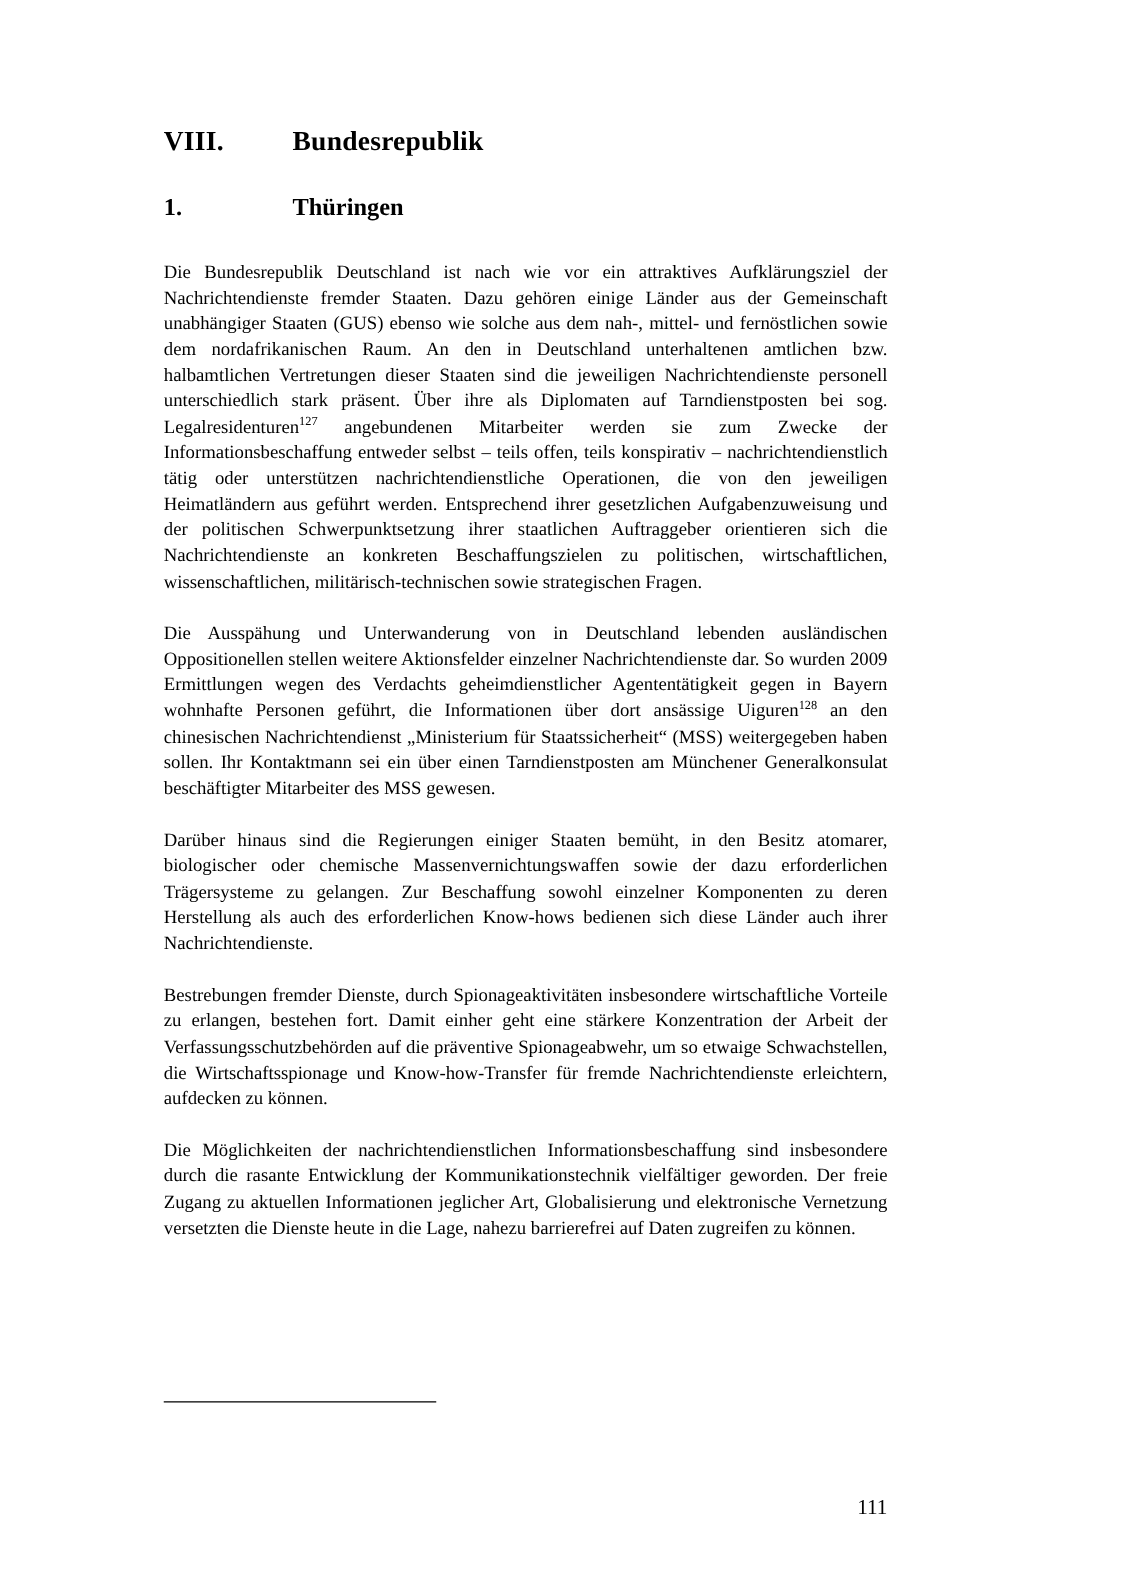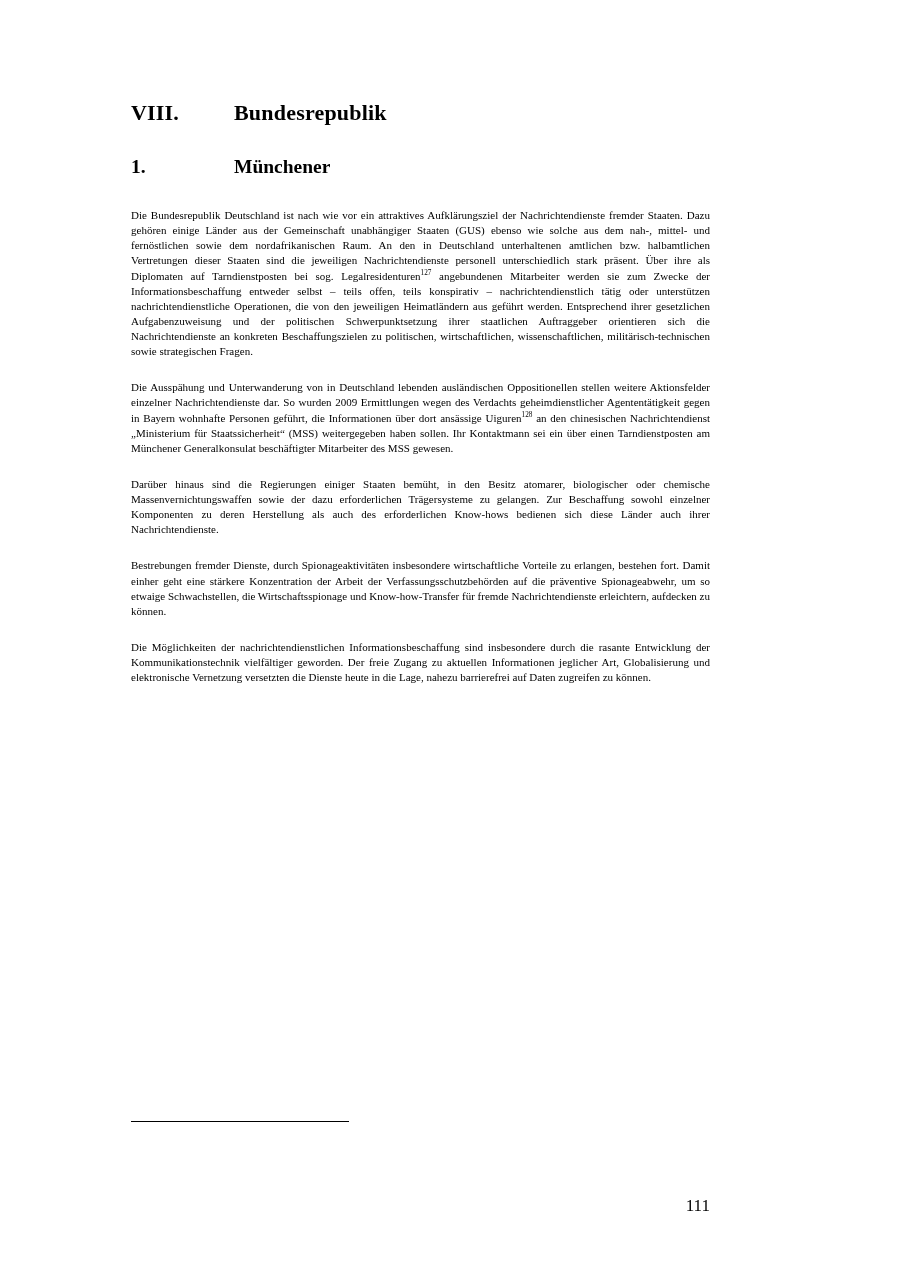--- a/index.html
+++ b/index.html
@@ -40,21 +40,21 @@
     align-items: baseline;
     font-size: 19.5px;
     font-weight: bold;
     margin: 0 0 30px 0;
   }
   .section-heading .num {
     width: 103px;
     flex: 0 0 103px;
   }
   p.body {
-    font-size: 11px;
+    font-size: 15px;
     line-height: 1.375;
     text-align: justify;
     text-justify: inter-word;
     margin: 0 0 21px 0;
     hyphens: auto;
     font-family: Liberation Serif, serif;
     -webkit-hyphens: auto;
   }
   p.body:last-of-type {
     margin-bottom: 0;
@@ -101,21 +101,21 @@
 
 <div class="page">
 
   <h1 class="chapter-heading">
     <span class="num">VIII.</span>
     <span>Bundesrepublik</span>
   </h1>
 
   <h2 class="section-heading">
     <span class="num">1.</span>
-    <span>Münchener</span>
+    <span>Thüringen</span>
   </h2>
 
   <p class="body"><span>Die Bundesrepublik Deutschland ist nach wie vor ein attraktives Aufklärungsziel der Nachrichtendienste fremder Staaten. Dazu gehören einige Länder aus der Gemeinschaft unabhängiger Staaten (GUS) ebenso wie solche aus dem nah-, mittel- und fernöstlichen sowie dem nordafrikanischen Raum. An den in Deutschland unterhaltenen amtlichen bzw. halbamtlichen Vertretungen dieser Staaten sind die jeweiligen Nachrichtendienste personell unterschiedlich stark präsent. Über ihre als Diplomaten auf Tarndienstposten bei sog. Legalresidenturen</span><sup>127</sup><span> angebundenen Mitarbeiter werden sie zum Zwecke der Informationsbeschaffung entweder selbst – teils offen, teils konspirativ – nachrichtendienstlich tätig oder unterstützen nachrichtendienstliche Operationen, die von den jeweiligen Heimatländern aus geführt werden. Entsprechend ihrer gesetzlichen Aufgabenzuweisung und der politischen Schwerpunktsetzung ihrer staatlichen Auftraggeber orientieren sich die Nachrichtendienste an konkreten Beschaffungszielen zu politischen, wirtschaftlichen, wissenschaftlichen, militärisch-technischen sowie strategischen Fragen.</span></p>
 
   <p class="body"><span>Die Ausspähung und Unterwanderung von in Deutschland lebenden ausländischen Oppositionellen stellen weitere Aktionsfelder einzelner Nachrichtendienste dar. So wurden 2009 Ermittlungen wegen des Verdachts geheimdienstlicher Agententätigkeit gegen in Bayern wohnhafte Personen geführt, die Informationen über dort ansässige Uiguren</span><sup>128</sup><span> an den chinesischen Nachrichtendienst „Ministerium für Staatssicherheit“ (MSS) weitergegeben haben sollen. Ihr Kontaktmann sei ein über einen Tarndienstposten am Münchener Generalkonsulat beschäftigter Mitarbeiter des MSS gewesen.</span></p>
 
   <p class="body">Darüber hinaus sind die Regierungen einiger Staaten bemüht, in den Besitz atomarer, biologischer oder chemische Massenvernichtungswaffen sowie der dazu erforderlichen Trägersysteme zu gelangen. Zur Beschaffung sowohl einzelner Komponenten zu deren Herstellung als auch des erforderlichen Know-hows bedienen sich diese Länder auch ihrer Nachrichtendienste.</p>
 
   <p class="body">Bestrebungen fremder Dienste, durch Spionageaktivitäten insbesondere wirtschaftliche Vorteile zu erlangen, bestehen fort. Damit einher geht eine stärkere Konzentration der Arbeit der Verfassungsschutzbehörden auf die präventive Spionageabwehr, um so etwaige Schwachstellen, die Wirtschaftsspionage und Know-how-Transfer für fremde Nachrichtendienste erleichtern, aufdecken zu können.</p>
 

